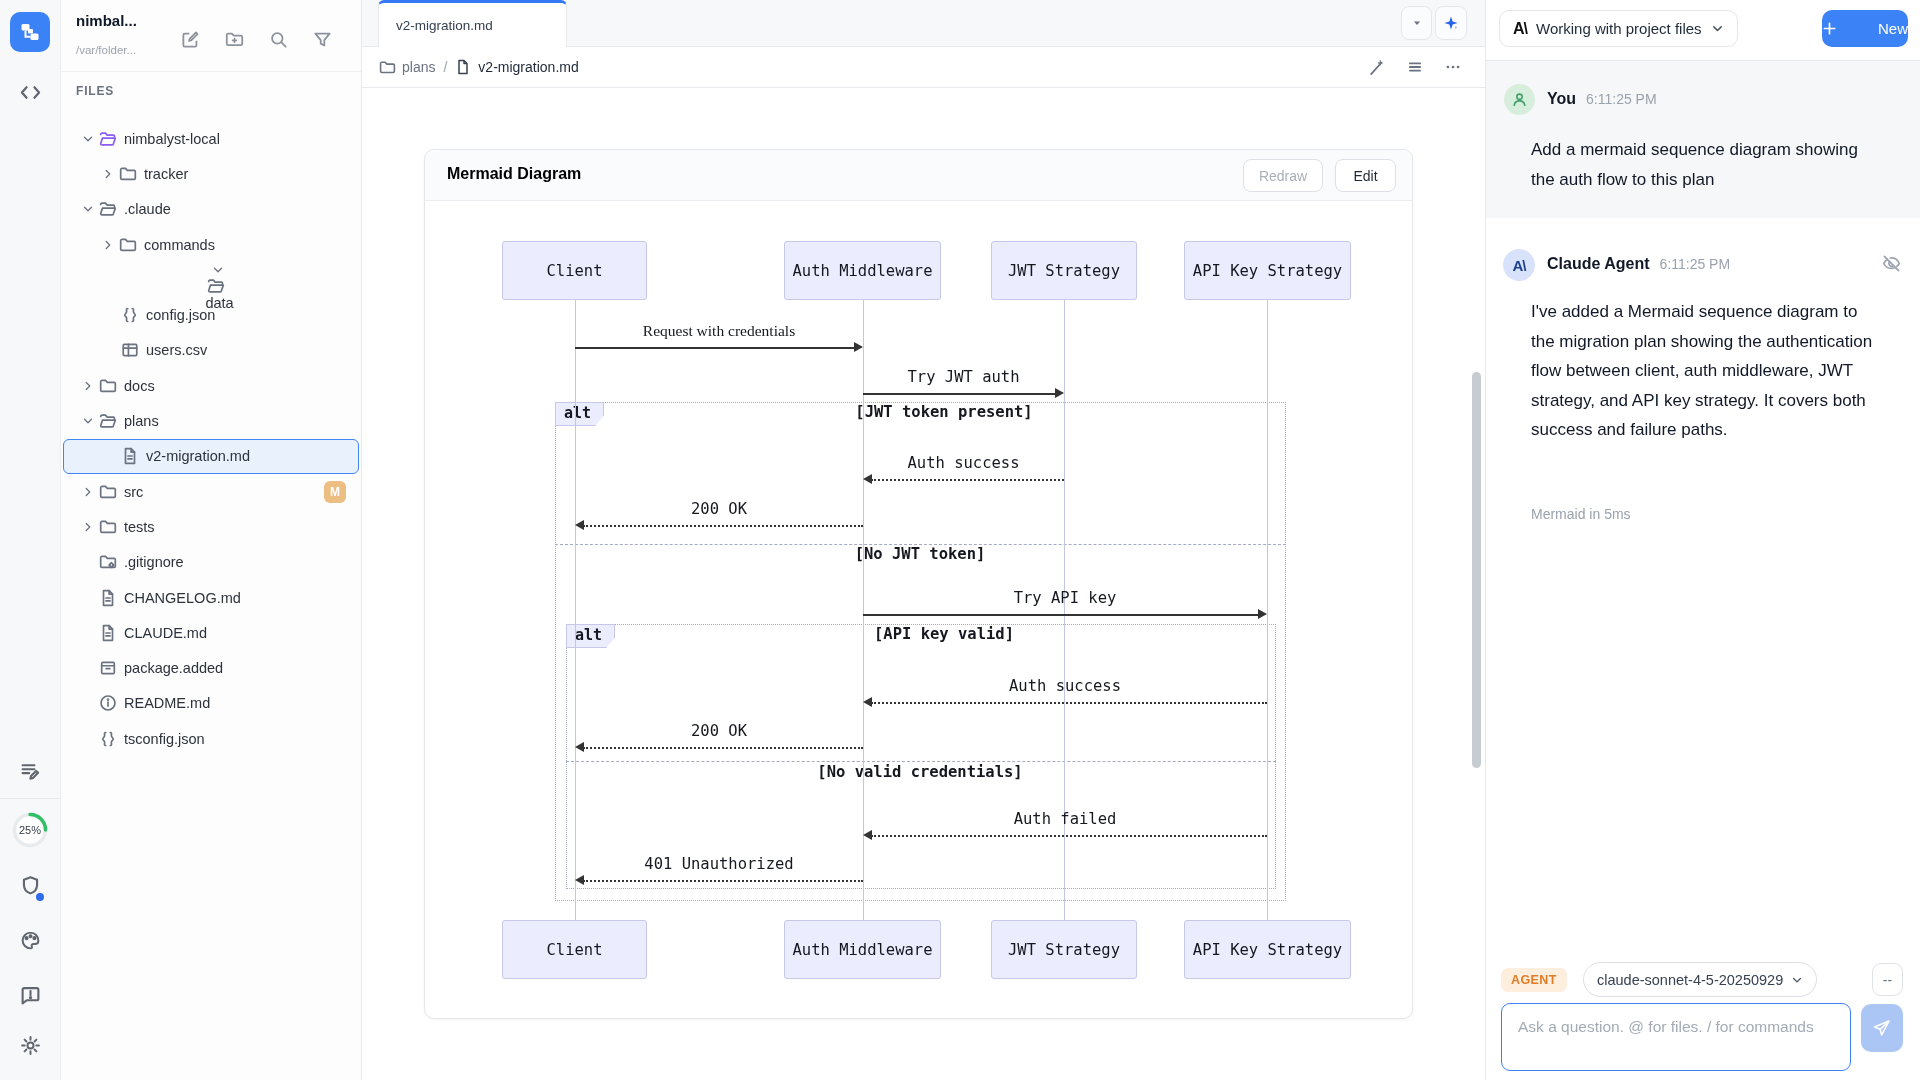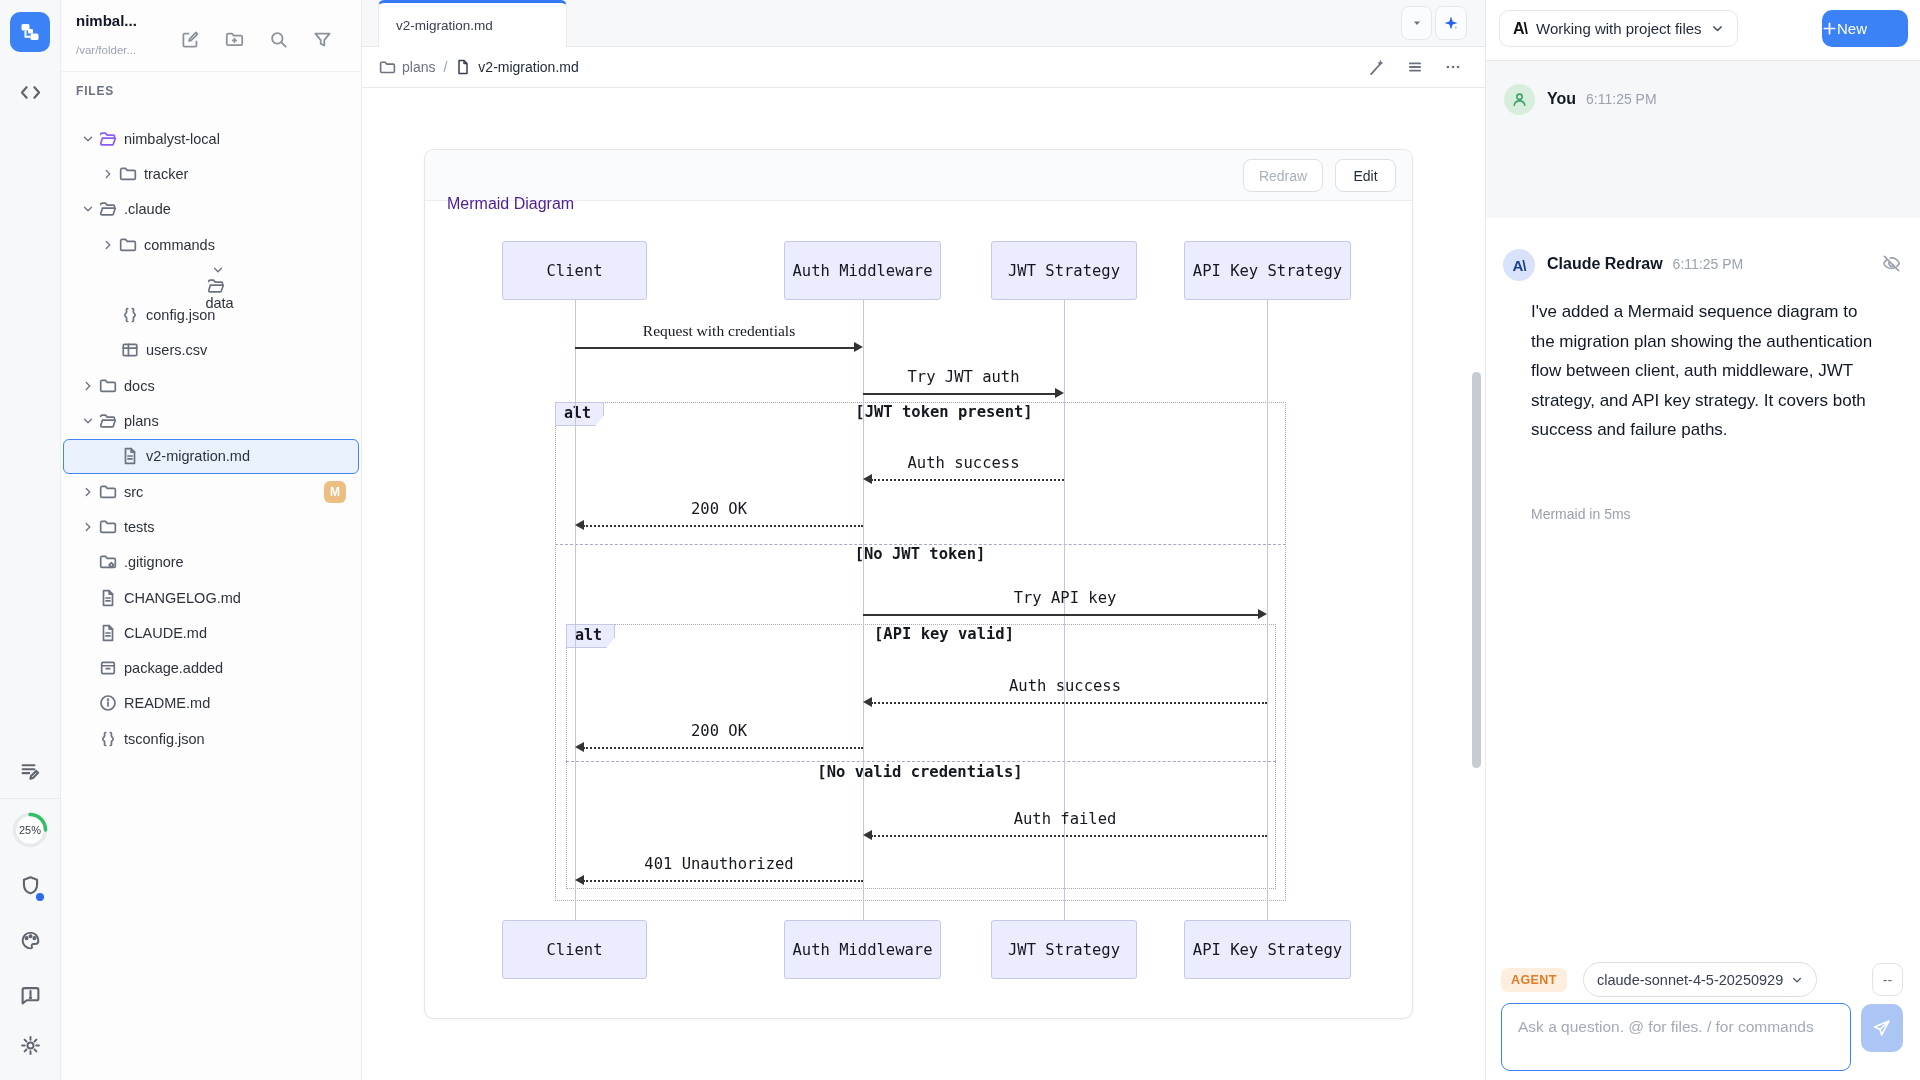--- a/index.html
+++ b/index.html
@@ -57,21 +57,21 @@
   .crumb-folder-label { color:#6b7280; cursor:pointer; }
   .crumb-sep { color:#9ca3af; margin:0 8px; }
   .crumb-file-label { color:#1f2937; cursor:pointer; }
   .bc-tool { position:absolute; top:11px; width:19px; height:19px; color:#6b7280; cursor:pointer; }
 
   .content { position:absolute; left:0; top:88px; width:100%; height:992px; background:#fff; }
   .card { position:absolute; left:62px; top:61px; width:989px; height:870px; background:#fff;
     border:1px solid #e4e7ea; border-radius:10px; box-shadow:0 1px 3px rgba(16,24,40,.05); }
   .card-head { position:absolute; left:0; top:0; width:100%; height:51px; background:#fafbfc;
     border-bottom:1px solid #ebedf0; border-radius:10px 10px 0 0; }
-  .card-title { position:absolute; left:22px; top:15px; font-size:16px; font-weight:400; color:#4c1d95;margin-top:30px; }
+  .card-title { position:absolute; left:22px; top:15px; font-size:16px; font-weight:700; color:#000000; }
   .card-btn { position:absolute; top:9px; height:33px; border:1px solid #dde1e6; border-radius:8px;
     background:#fff; font-size:14px; display:flex; align-items:center; justify-content:center;
     cursor:pointer; font-family:"Liberation Sans",sans-serif; }
   .btn-redraw { left:818px; width:80px; color:#a8b0ba; }
   .btn-edit { left:910px; width:61px; color:#1f2937; }
 
   
   .diagram { position:absolute; left:0; top:51px; width:987px; height:818px;
     font-family:"DejaVu Sans Mono", monospace; }
   .mm-box { position:absolute; height:59px; background:#ececff; border:1px solid #c5c8e8;
@@ -100,21 +100,21 @@
   
   .chat { position:absolute; left:1485px; top:0; width:435px; height:1080px; background:#fff;
     border-left:1px solid #e7e9ec; }
   .chat-head-divider { position:absolute; left:0; top:60px; width:100%; border-top:1px solid #e7e9ec; }
   .ctx-pill { position:absolute; left:13px; top:10px; height:37px; border:1px solid #e3e6ea;
     border-radius:10px; display:flex; align-items:center; gap:9px; padding:0 13px;
     font-size:15px; color:#1f2937; cursor:pointer; background:#fff; }
   .ctx-logo { font-weight:800; font-size:16px; color:#111; letter-spacing:-1px; }
   .new-btn { position:absolute; right:12px; top:10px; width:86px; height:37px; border:none;
     border-radius:10px; background:#3b82f6; color:#fff; font-size:15px; display:flex;
-    align-items:center; justify-content:flex-start; cursor:pointer;
+    align-items:center; justify-content:space-between; gap:6px; cursor:pointer;
     font-family:"Liberation Sans",sans-serif; }
   .user-block { position:absolute; left:0; top:61px; width:100%; height:157px; background:#f6f7f8; }
   .avatar { position:absolute; border-radius:50%; display:flex; align-items:center; justify-content:center; }
   .av-user { left:18px; top:23px; width:31px; height:31px; background:#d7eedd; color:#3fa268; }
   .msg-head { position:absolute; display:flex; align-items:baseline; gap:10px; }
   .msg-name { font-size:16px; font-weight:700; color:#111827; }
   .msg-time { font-size:14px; color:#9aa2ad; }
   .msg-text { position:absolute; font-size:17px; line-height:30px; color:#111827; }
   .av-agent { left:17px; top:249px; width:32px; height:32px; background:#d8e3fb; }
   .av-agent span { font-weight:800; font-size:15px; color:#1d3f8f; letter-spacing:-1px; }
@@ -579,27 +579,28 @@
       <div class="avatar av-user">
         <svg viewBox="0 0 16 16" width="17" height="17" fill="none" stroke="currentColor" stroke-width="1.5">
             <circle cx="8" cy="5.4" r="2.5"></circle>
             <path d="M3 13.4a5.1 5.1 0 0110 0" stroke-linecap="round"></path>
           </svg>
       </div>
       <div class="msg-head" style="left:61px;top:29px">
         <span class="msg-name">You</span>
         <span class="msg-time">6:11:25 PM</span>
       </div>
+      <div class="msg-text" style="left:45px;top:74px;width:330px">Add a mermaid sequence diagram showing the auth flow to this plan</div>
     </div>
 
     <div class="avatar av-agent">
       <span>A\</span>
     </div>
     <div class="msg-head" style="left:61px;top:255px">
-      <span class="msg-name">Claude Redraw</span>
+      <span class="msg-name">Claude Agent</span>
       <span class="msg-time">6:11:25 PM</span>
     </div>
     <span class="eye-off">
       <svg viewBox="0 0 16 16" width="19" height="19" fill="none" stroke="currentColor" stroke-width="1.4" stroke-linecap="round" stroke-linejoin="round">
           <path d="M2 2l12 12"></path>
           <path d="M6.9 3.4A6.9 6.9 0 0114.6 8a11 11 0 01-2.1 2.5M4.2 4.9A7.7 7.7 0 001.4 8c1.2 2.4 3.7 4.1 6.6 4.1 1 0 1.9-.2 2.7-.5"></path>
           <path d="M6.4 6.6a2.2 2.2 0 003.1 3.1"></path>
         </svg>
     </span>
     <div class="msg-text" style="left:45px;top:297px;width:345px;line-height:29.5px">I've added a Mermaid sequence diagram to the migration plan showing the authentication flow between client, auth middleware, JWT strategy, and API key strategy. It covers both success and failure paths.</div>

